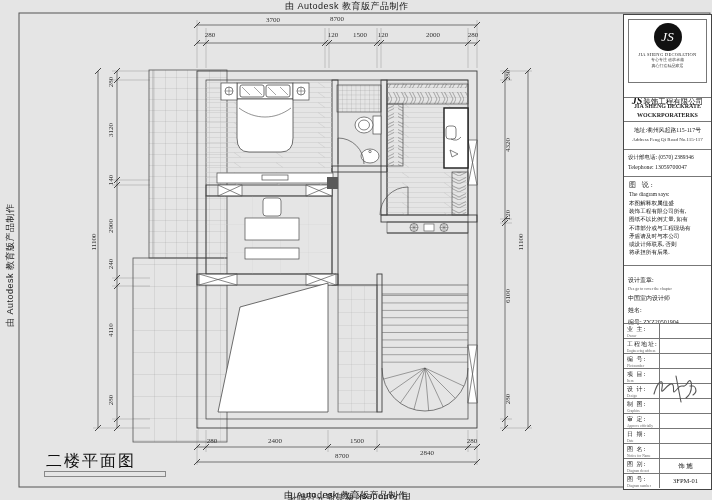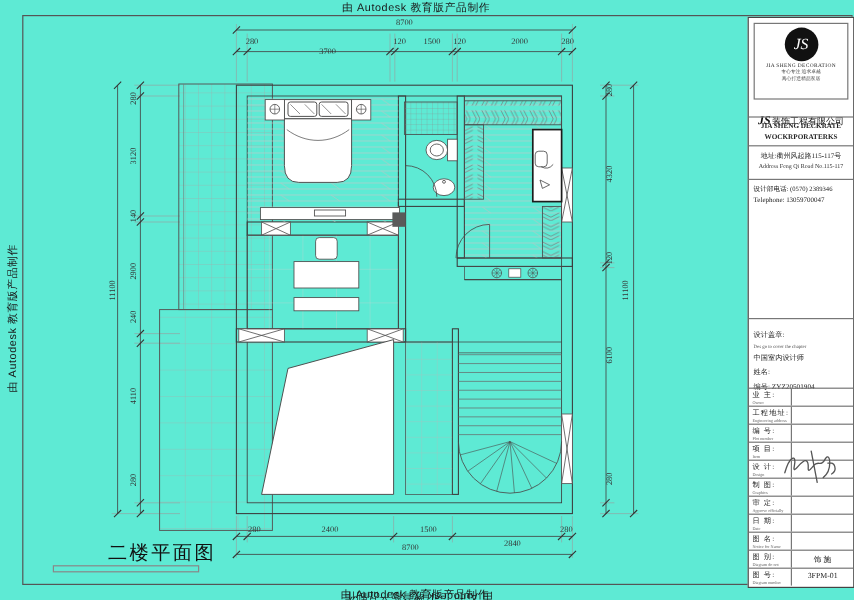--- a/index.html
+++ b/index.html
@@ -1,24 +1,24 @@
 <!DOCTYPE html>
 <html><head>
 <meta charset="utf-8">
 <style>
   html,body{margin:0;padding:0;background:#fff;}
-  .page{position:relative;width:712px;height:500px;background:#5eead4;overflow:hidden;
+  .page{position:relative;width:712px;height:500px;background:#e5e5e5;overflow:hidden;
         font-family:"Liberation Sans",sans-serif;color:#222;text-decoration:underline;}
   .wm{position:absolute;font-size:9px;color:#1a1a1a;white-space:nowrap;letter-spacing:.5px;}
   .wm-bottom-b{transform:rotate(180deg);}
   .wm-left{transform:rotate(-90deg);}
   .wm-right{transform:rotate(90deg);}
   .dim{position:absolute;width:44px;text-align:center;font:7px "Liberation Serif",serif;color:#333;}
   .dimv{transform:rotate(-90deg);}
-  .plan-label{position:absolute;left:46px;top:451px;font:16px "Liberation Serif",serif;color:#111;letter-spacing:2px;margin-left:44px;}
+  .plan-label{position:absolute;left:46px;top:451px;font:16px "Liberation Serif",serif;color:#111;letter-spacing:2px;}
   .plan-underline{position:absolute;left:44px;top:471px;width:120px;height:4px;border:1px solid #888;}
   svg{position:absolute;left:0;top:0;}
   
   .tblock{position:absolute;left:623px;top:14px;width:87px;height:474px;border:1px solid #444;
           background:#fff;font-family:"Liberation Serif",serif;}
   .tb-sec{position:absolute;left:0;width:100%;box-sizing:border-box;border-top:1px solid #777;text-align:center;}
   .tb-logo-box{position:absolute;left:4px;top:4px;width:77px;height:62px;border:1px solid #777;text-align:center;}
   .tb-logo-circle{width:28px;height:28px;border-radius:50%;background:#111;margin:3px auto 1px auto;
                   color:#fff;font:italic 13px/28px "Liberation Serif",serif;}
   .tb-brand{font-size:4.5px;color:#222;letter-spacing:.3px;}
@@ -251,21 +251,21 @@
       <rect x="382" y="294" width="86" height="74" fill="url(#treads)" stroke="none"></rect>
       <path d="M382 368 A43 43 0 0 0 468 368" stroke-width="0.7"></path>
       <path d="M425 368 L383.5 379.1 M425 368 L389.8 392.7 M425 368 L400.3 403.2 M425 368 L413.9 409.5 M425 368 L428.7 410.8 M425 368 L443.2 407 M425 368 L455.4 398.4 M425 368 L464 386.2" stroke-width="0.5"></path>
       <line x1="382" y1="294" x2="468" y2="294" stroke-width="0.6"></line>
     </g>
   </g>
 </svg>
 
 <div class="dim" style="left:315px;top:15px;">8700</div>
 <div class="dim" style="left:188px;top:31px;">280</div>
-<div class="dim" style="left:251px;top:39px;">3700</div>
+<div class="dim" style="left:251px;top:16px;">3700</div>
 <div class="dim" style="left:311px;top:31px;">120</div>
 <div class="dim" style="left:338px;top:31px;">1500</div>
 <div class="dim" style="left:361px;top:31px;">120</div>
 <div class="dim" style="left:411px;top:31px;">2000</div>
 <div class="dim" style="left:451px;top:31px;">280</div>
 
 <div class="dim" style="left:190px;top:437px;">280</div>
 <div class="dim" style="left:253px;top:437px;">2400</div>
 <div class="dim" style="left:335px;top:437px;">1500</div>
 <div class="dim" style="left:405px;top:449px;">2840</div>
@@ -308,20 +308,31 @@
     <div>WOCKRPORATERKS</div>
   </div>
   <div class="tb-sec tb-addr">
     <div class="cnl">地址:衢州风起路115-117号</div>
     <div class="enl">Address Feng Qi Road No.115-117</div>
   </div>
   <div class="tb-sec tb-phone">
     <div class="cnl">设计部电话:  (0570) 2389346</div>
     <div class="enl">Telephone:  13059700047</div>
   </div>
+  <div class="tb-sec tb-note">
+    <div class="nt-cn">图 说:</div>
+    <div class="nt-en">The diagram says:</div>
+    <div class="nl">本图解释权属佳盛</div>
+    <div class="nl">装饰工程有限公司所有,</div>
+    <div class="nl">图纸不以比例丈量, 如有</div>
+    <div class="nl">不详部分或与工程现场有</div>
+    <div class="nl">矛盾请及时与本公司</div>
+    <div class="nl">或设计师联系, 否则</div>
+    <div class="nl">将承担所有后果.</div>
+  </div>
   <div class="tb-sec tb-seal">
     <span class="s-cn">设计盖章:</span>
     <div class="s-en">Des go to cover the chapter</div>
     <div class="s-l">中国室内设计师</div>
     <div class="s-l">姓名:</div>
     <div class="s-l">编号: ZYZ20501904</div>
   </div>
   <div class="tb-rows">
     <div class="tb-row">
       <div class="tb-cl">

